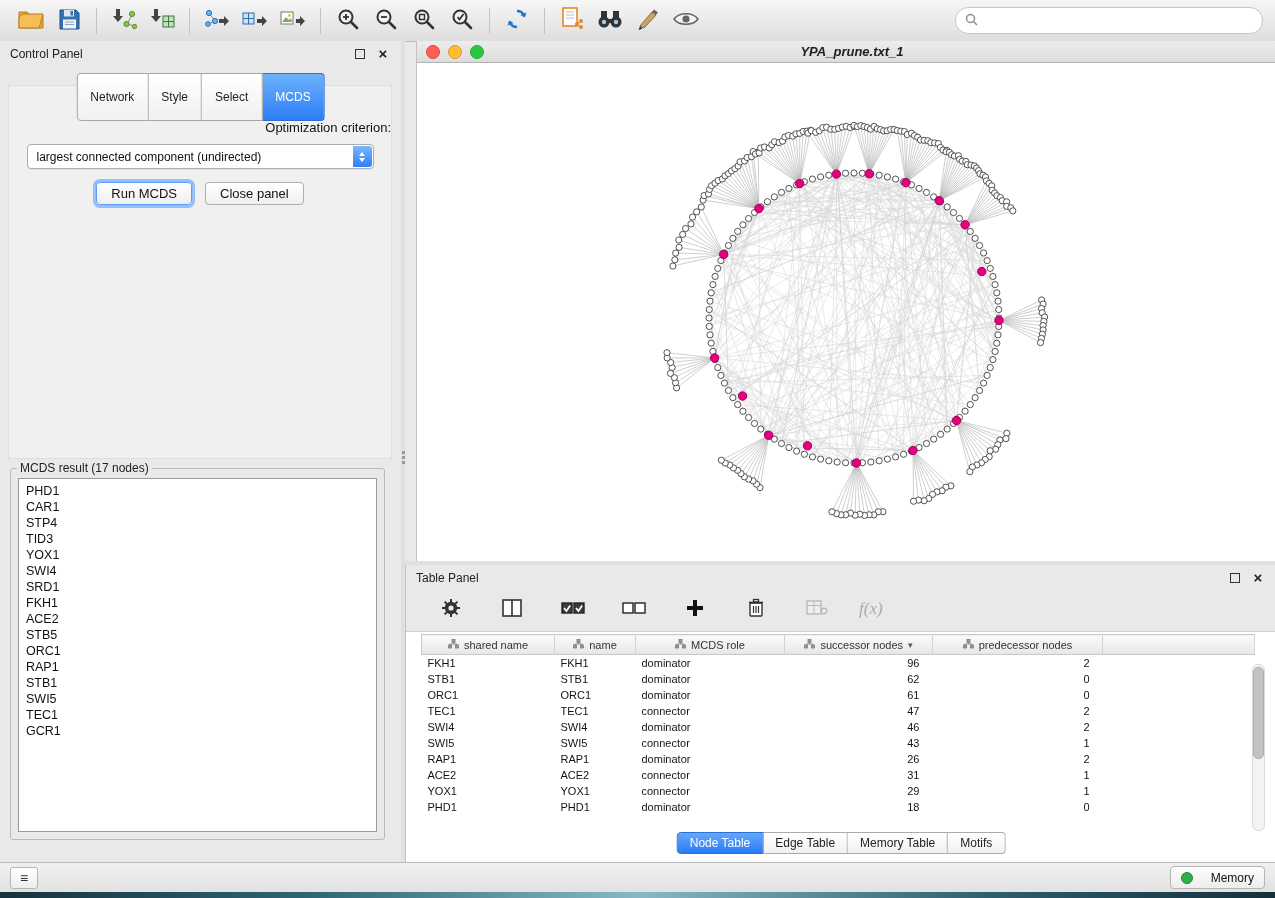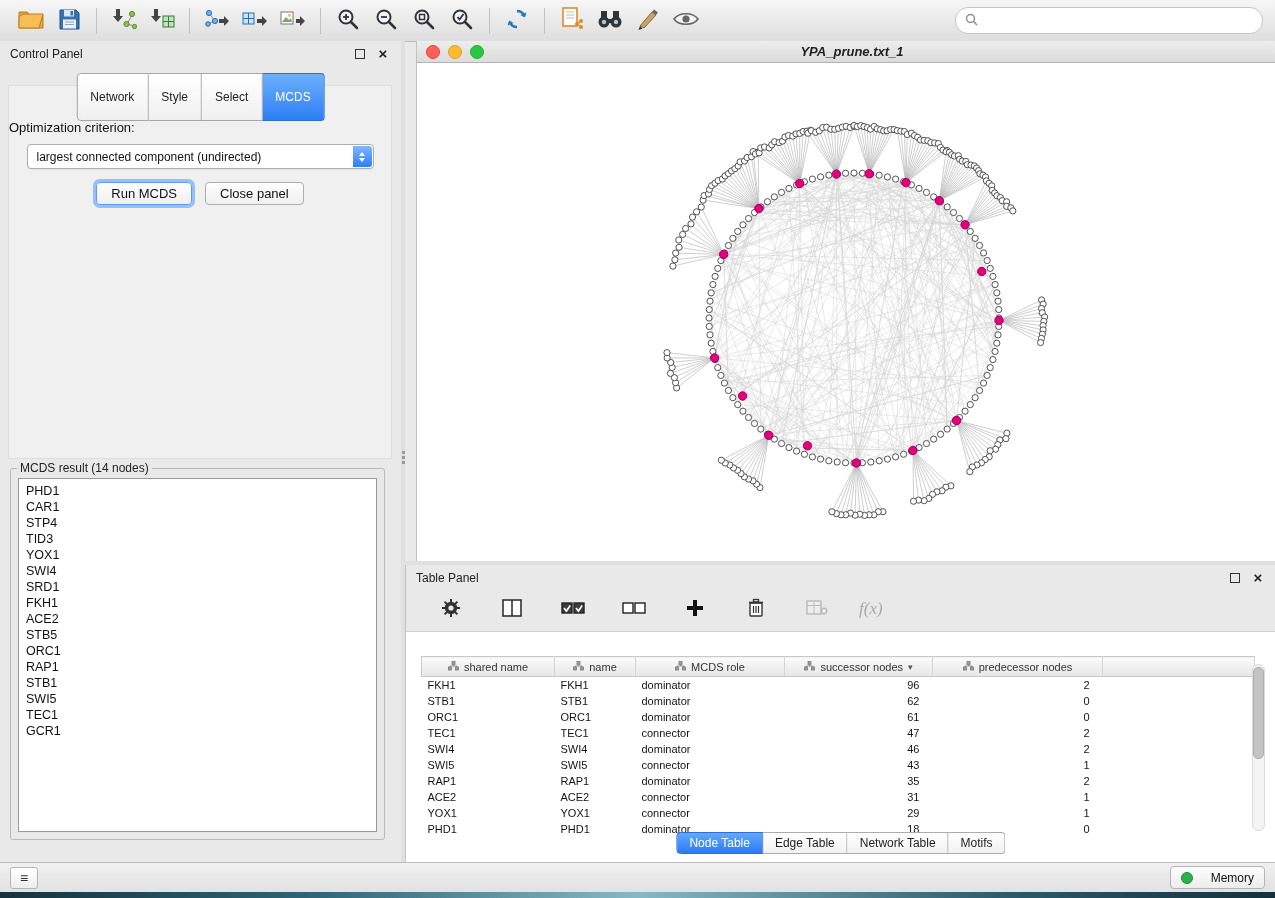--- a/index.html
+++ b/index.html
@@ -30,21 +30,21 @@
 
   
   .control-panel{position:absolute;top:41px;left:0;width:401px;height:821px;background:#e9e9e9;}
   .cp-body{position:absolute;top:44px;left:8px;right:9px;height:372px;background:#f0f0f0;border:1px solid #dddddd;}
   .cp-tabs{position:absolute;top:32px;left:50%;transform:translateX(-50%);display:flex;z-index:2;}
   .cp-tab{height:22px;padding:12px 13px;display:flex;align-items:center;font-size:12px;
     background:linear-gradient(#ffffff,#f0f0f0);border:1px solid #a6a6a6;border-left:none;color:#222;}
   .cp-tab:first-child{border-left:1px solid #a6a6a6;border-radius:4px 0 0 4px;}
   .cp-tab:last-child{border-radius:0 4px 4px 0;}
   .cp-tab.selected{background:linear-gradient(#6db1fc,#2d7ef7);color:#fff;border-color:#2a6fd4;}
-  .opt-label{text-align:left;margin-top:34px;font-size:13px;color:#111;}
+  .opt-label{text-align:right;margin-top:34px;font-size:13px;color:#111;}
   .dropdown{margin:9px auto 0;width:312px;height:23px;background:#fff;border:1px solid #adadad;border-radius:4px;
     display:flex;align-items:center;font-size:12px;color:#111;padding:0 24px 0 9px;position:relative;
     box-shadow:0 1px 1px rgba(0,0,0,.06);white-space:nowrap;}
   .dd-stepper{position:absolute;right:1px;top:1px;bottom:1px;width:19px;border-radius:0 3px 3px 0;
     background:linear-gradient(#7eb7fd,#2d7ef7);display:flex;flex-direction:column;align-items:center;justify-content:center;gap:2px;}
   .tri-up{width:0;height:0;border-left:3.5px solid transparent;border-right:3.5px solid transparent;border-bottom:4.5px solid #fff;}
   .tri-down{width:0;height:0;border-left:3.5px solid transparent;border-right:3.5px solid transparent;border-top:4.5px solid #fff;}
   .btn-row{display:flex;justify-content:center;gap:13px;margin-top:13px;}
   .mac-btn{height:23px;padding:0 14px;font-size:13px;font-family:inherit;color:#111;
     background:linear-gradient(#ffffff,#efefef);border:1px solid #aeaeae;border-radius:4px;}
@@ -69,21 +69,21 @@
   .tl.yellow{background:#febc2e;border:1px solid #d89e24;}
   .tl.green{background:#28c840;border:1px solid #1faf34;}
   .net-title{position:absolute;left:0;right:0;text-align:center;font-size:13px;font-weight:bold;color:#222;pointer-events:none;}
   .net-canvas{display:block;background:#fff;}
 
   
   .table-panel{position:absolute;left:405px;top:565px;width:870px;height:297px;background:#e9e9e9;border-left:1px solid #c2c2c2;}
   .tp-toolbar{position:absolute;top:22px;left:0;right:0;height:44px;display:flex;align-items:center;padding-left:26px;gap:23px;}
   .fx-label{font-family:"Liberation Serif",serif;font-style:italic;font-size:17px;color:#aaa;}
   .tp-white{position:absolute;top:66px;left:0;right:0;bottom:0;background:#fff;border-top:1px solid #d0d0d0;}
-  .node-table{position:absolute;left:15px;top:24px;border-collapse:collapse;table-layout:fixed;width:833px;font-size:11px;}
+  .node-table{position:absolute;left:15px;top:2px;border-collapse:collapse;table-layout:fixed;width:833px;font-size:11px;}
   .node-table th{height:19px;background:linear-gradient(#fbfbfb,#e6e6e6);
     border-top:1px solid #c9c9c9;border-bottom:1px solid #c9c9c9;border-right:1px solid #d4d4d4;
     font-weight:normal;color:#333;padding:0;}
   .node-table th:first-child{border-left:1px solid #c9c9c9;}
   .th-inner{display:flex;align-items:center;justify-content:center;gap:5px;font-size:11px;}
   .th-chev{color:#555;font-size:9px;}
   .node-table td{height:16px;padding:0 6px;color:#141414;white-space:nowrap;overflow:hidden;}
   .node-table td.num{text-align:right;padding-right:13px;}
   .tp-scrollbar{position:absolute;right:11px;top:32px;width:11px;height:165px;background:#f3f3f3;
     border:1px solid #dcdcdc;border-radius:6px;}
@@ -285,21 +285,21 @@
         <button class="mac-btn">Close panel</button>
       </div>
     </div>
     <div class="cp-tabs">
       <div class="cp-tab">Network</div>
       <div class="cp-tab">Style</div>
       <div class="cp-tab">Select</div>
       <div class="cp-tab selected">MCDS</div>
     </div>
     <fieldset class="result-box">
-      <legend>MCDS result (14 nodes)</legend>
+      <legend>MCDS result (17 nodes)</legend>
       <div class="result-list">
           <div class="result-item">PHD1</div>
           <div class="result-item">CAR1</div>
           <div class="result-item">STP4</div>
           <div class="result-item">TID3</div>
           <div class="result-item">YOX1</div>
           <div class="result-item">SWI4</div>
           <div class="result-item">SRD1</div>
           <div class="result-item">FKH1</div>
           <div class="result-item">ACE2</div>
@@ -1333,21 +1333,21 @@
               <td>SWI5</td>
               <td>connector</td>
               <td class="num">43</td>
               <td class="num">1</td>
               <td></td>
             </tr>
             <tr>
               <td>RAP1</td>
               <td>RAP1</td>
               <td>dominator</td>
-              <td class="num">35</td>
+              <td class="num">26</td>
               <td class="num">2</td>
               <td></td>
             </tr>
             <tr>
               <td>ACE2</td>
               <td>ACE2</td>
               <td>connector</td>
               <td class="num">31</td>
               <td class="num">1</td>
               <td></td>
@@ -1369,21 +1369,21 @@
               <td></td>
             </tr>
           </tbody>
       </table>
       <div class="tp-scrollbar">
           <div class="tp-thumb"></div>
         </div>
       <div class="table-tabs">
         <div class="t-tab selected">Node Table</div>
         <div class="t-tab">Edge Table</div>
-        <div class="t-tab">Network Table</div>
+        <div class="t-tab">Memory Table</div>
         <div class="t-tab">Motifs</div>
       </div>
     </div>
   </div>
 
   <div class="status-bar">
     <div class="menu-btn">
         <span>≡</span>
       </div>
     <div class="memory-btn">

